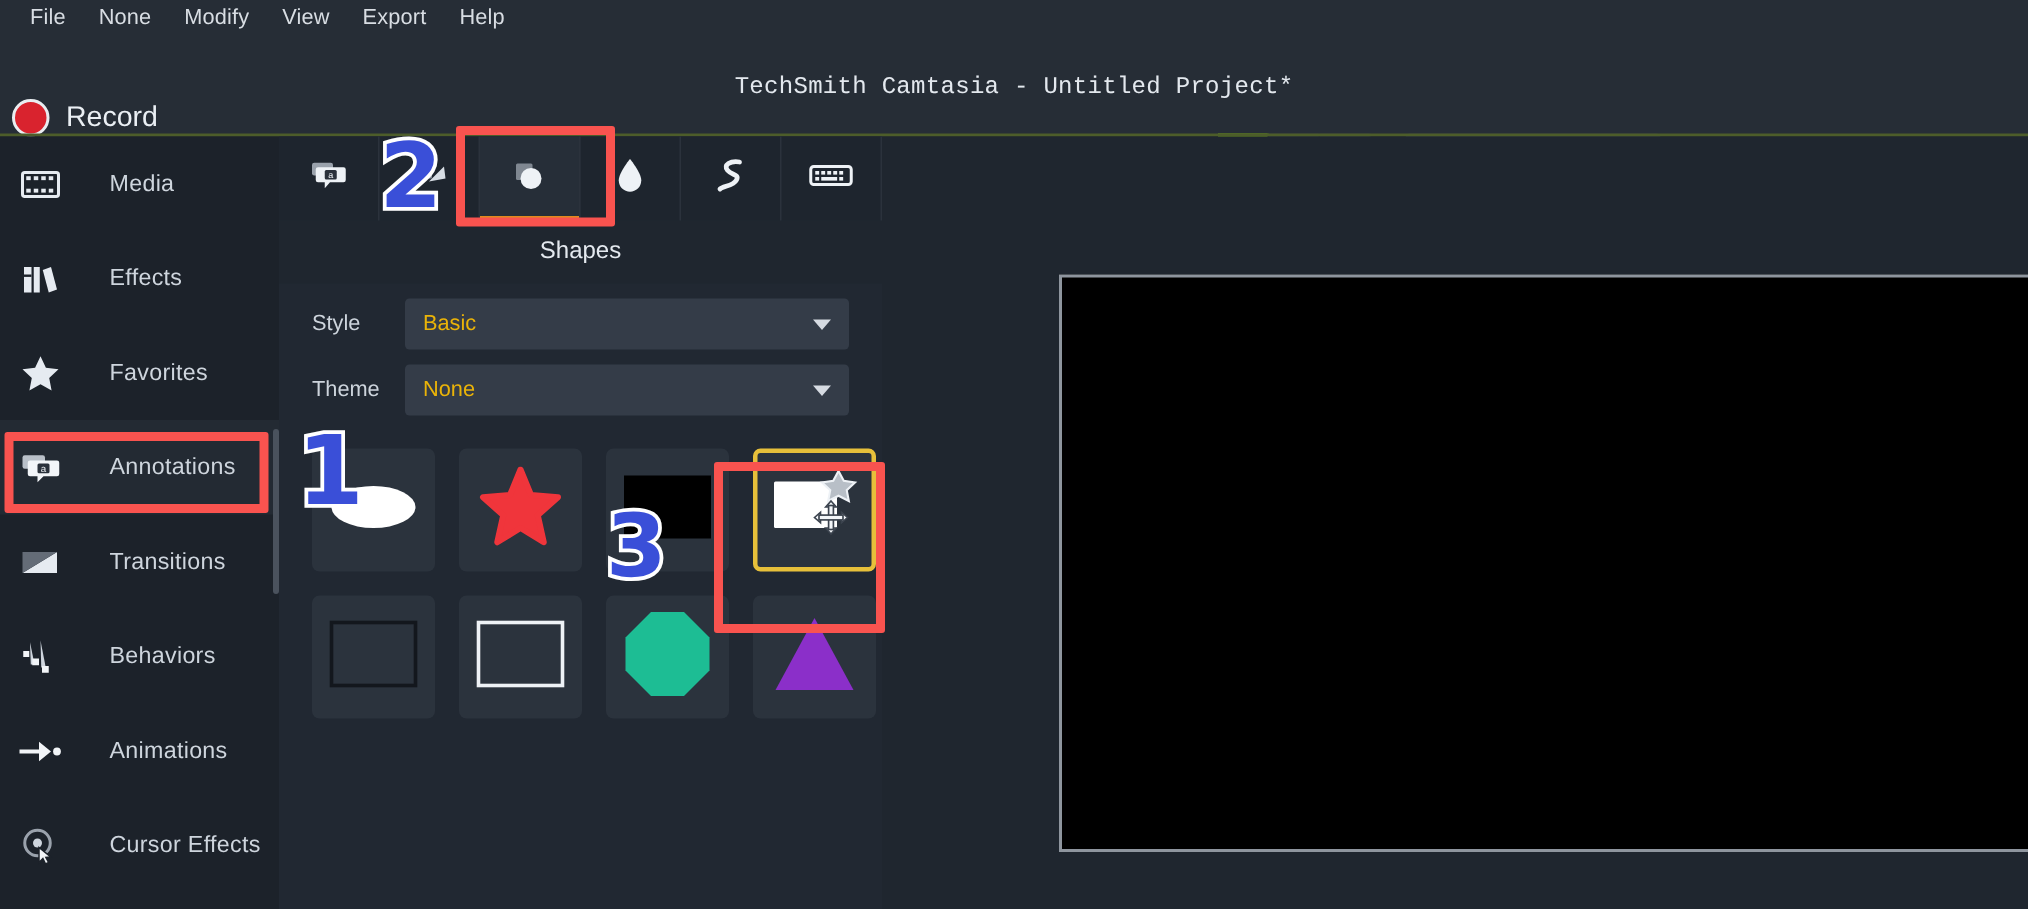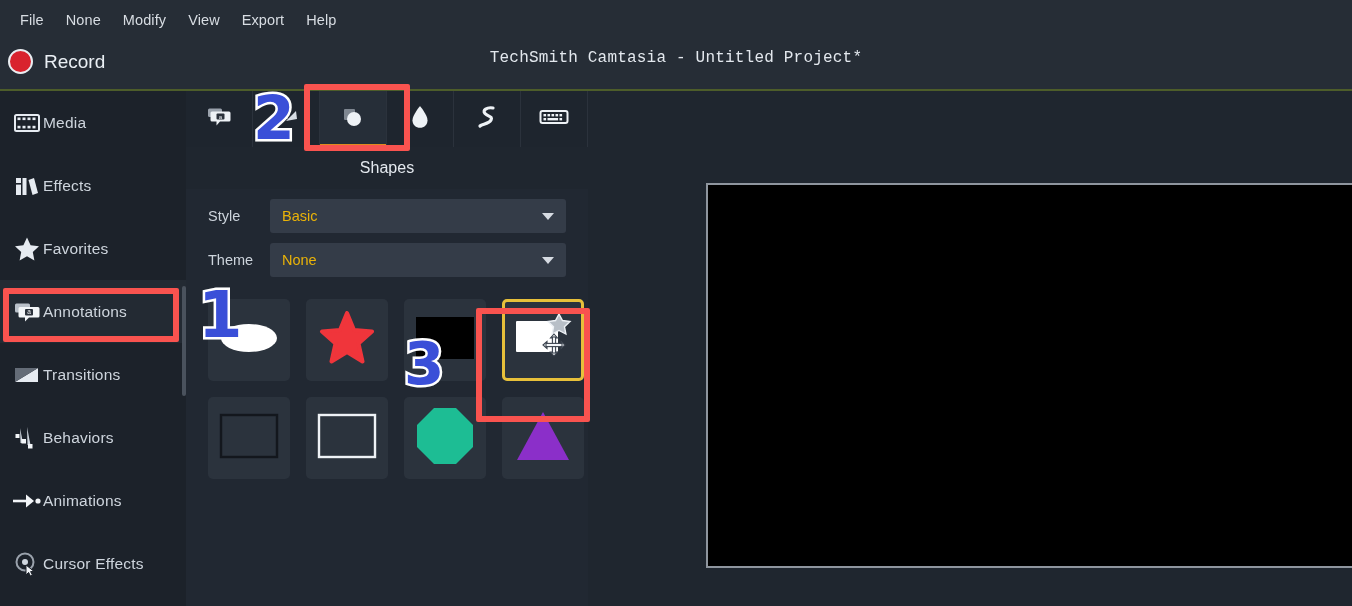--- a/index.html
+++ b/index.html
@@ -9,38 +9,38 @@
     font-family: "Liberation Sans", sans-serif;
     overflow: hidden;
   }
   #app { position: relative; width: 1352px; height: 606px; }
 
   
   .menubar {
     position: absolute; left: 0; top: 0; width: 1352px; height: 40px;
     background: #262d36;
   }
-  .menubar-items { display: flex; align-items: center; height: 40px; padding-left: 9px; }
+  .menubar-items { display: flex; height: 40px; padding-left: 9px; }
   .menu-item {
     color: #d8dde3; font-size: 14.5px; padding: 4px 11px;
     white-space: nowrap; letter-spacing: .1px;
   }
   .win-title {
     position: absolute; left: 0; top: 9px; width: 1352px;
     text-align: center; color: #e3e8ee; font-size: 16px;
     letter-spacing: .2px; pointer-events: none; font-family: Liberation Mono, monospace;
   }
 
   
   .toolrow {
     position: absolute; left: 0; top: 40px; width: 1352px; height: 50px;
     background: #262d36;
   }
   .record-btn {
-    position: absolute; left: 8px; top: 9px;
+    position: absolute; left: 8px; top: 26px;
     display: flex; align-items: center; gap: 11px;
   }
   .record-dot {
     width: 25px; height: 25px; border-radius: 50%;
     background: #d9232e; border: 2.5px solid #e9edf1;
   }
   .record-label { color: #eaeff4; font-size: 19px; }
 
   .tool-cluster { position: absolute; left: 812px; top: 49px; display: flex; }
   .tool-btn {
@@ -68,21 +68,21 @@
     background: #4d5d2a;
   }
 
   
   .sidebar {
     position: absolute; left: 0; top: 91px; width: 186px; height: 515px;
     background: #1c222a;
   }
   .side-item {
     position: relative; height: 63px; display: flex; align-items: center;
-    padding-left: 12px; gap: 1px;
+    padding-left: 12px; gap: 31px;
   }
   .side-item.selected { background: #232a33; }
   .side-icon {
     width: 30px; height: 30px; display: flex;
     align-items: center; justify-content: center; flex: 0 0 30px;
   }
   .side-label { color: #ced5dd; font-size: 15.5px; letter-spacing: .2px; }
   .side-scroll {
     position: absolute; right: 0; top: 195px; width: 4px; height: 110px;
     background: #4a525d; border-radius: 2px;

